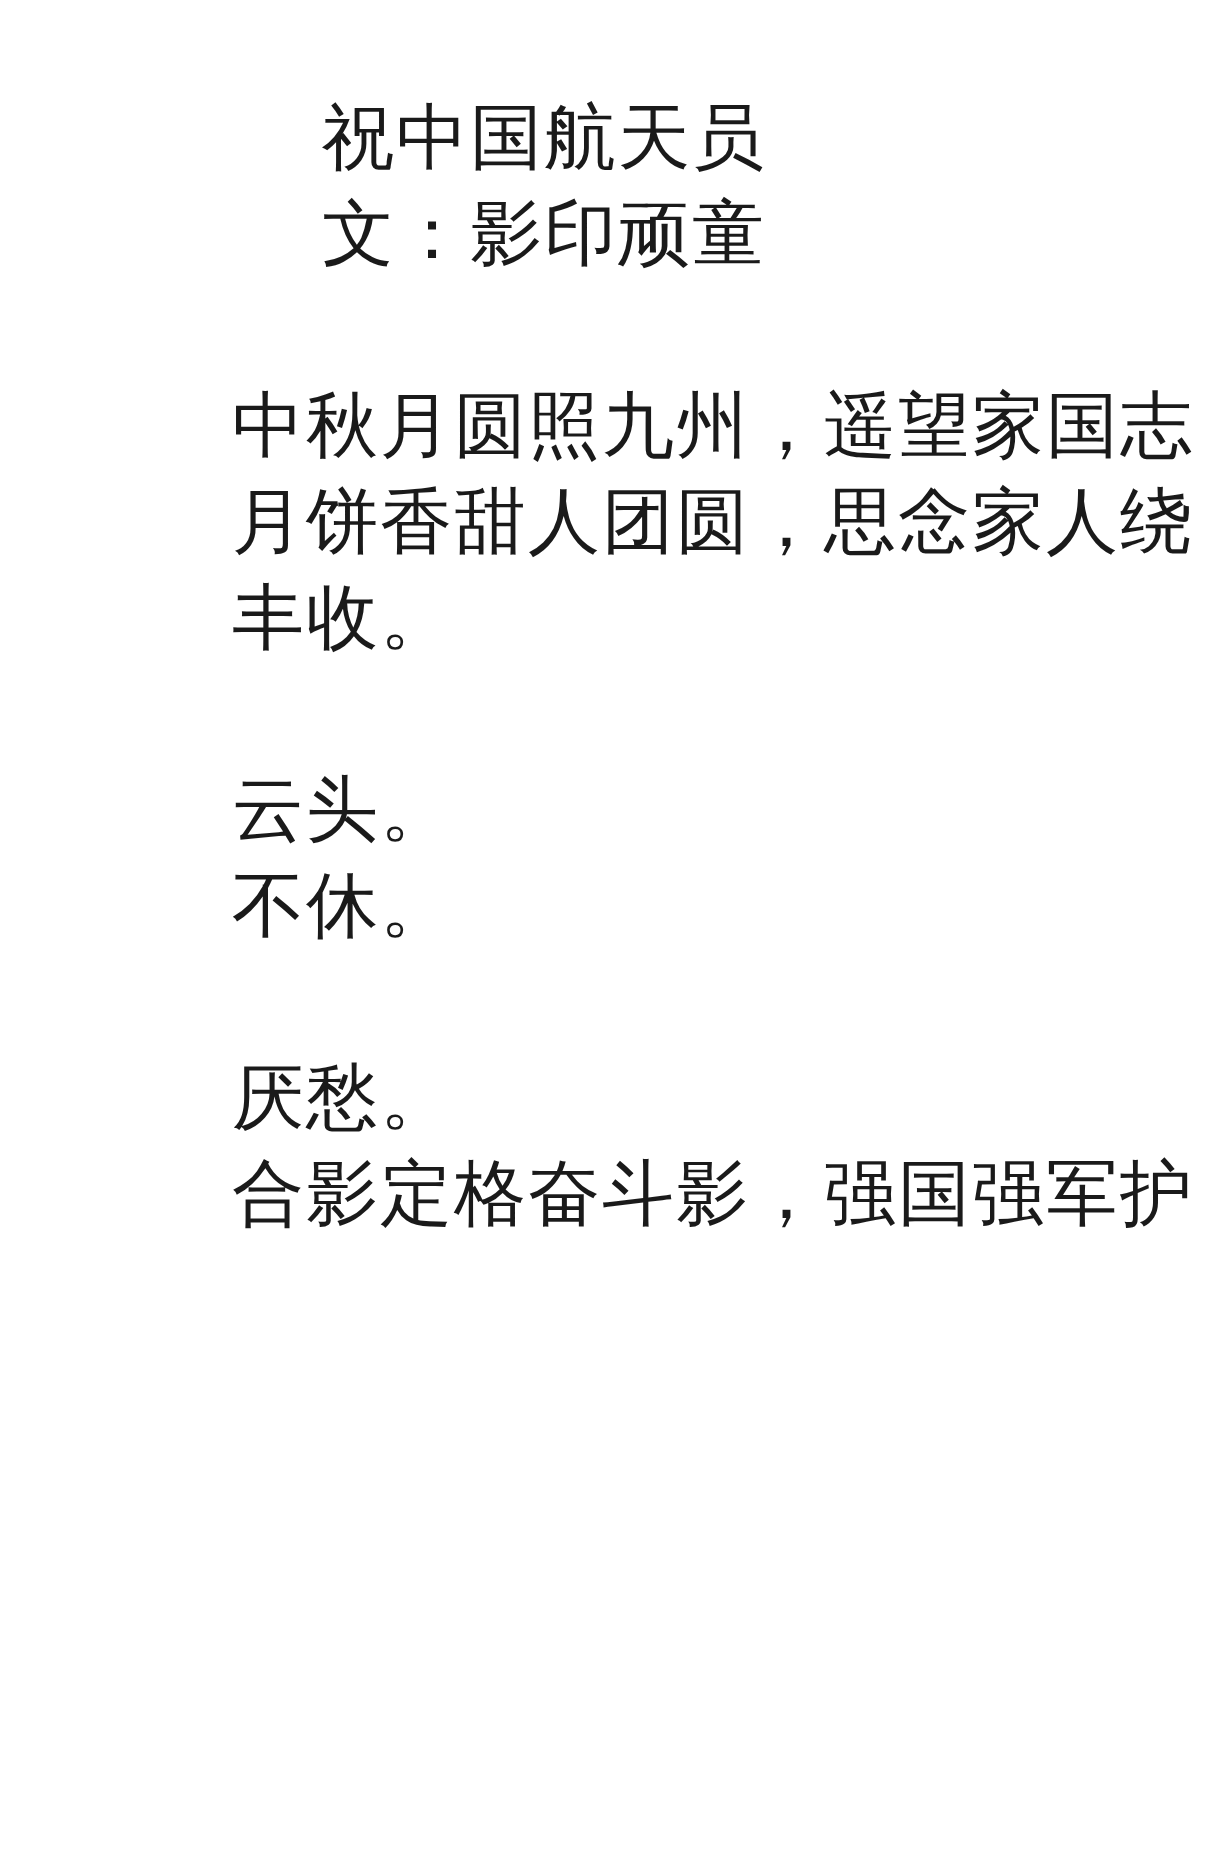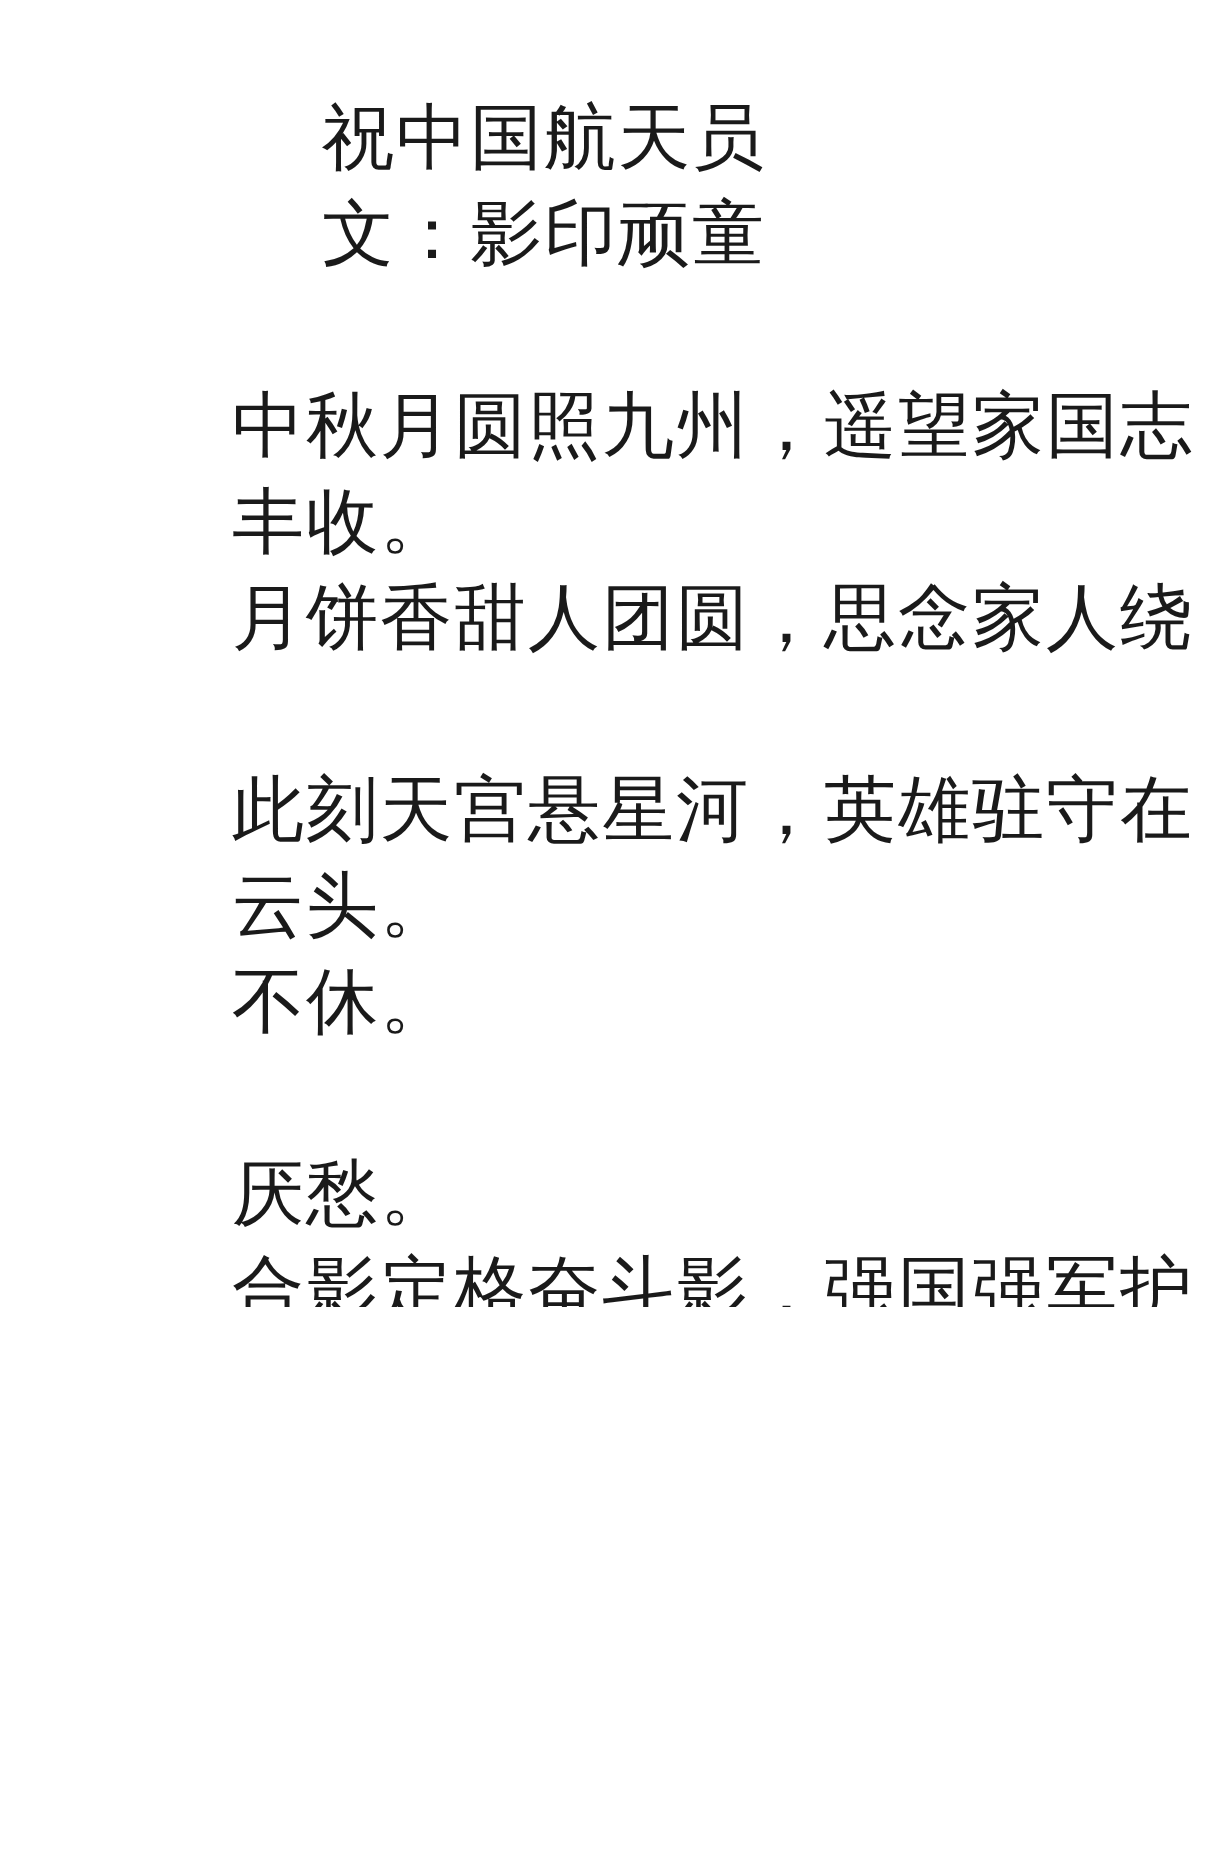--- a/index.html
+++ b/index.html
@@ -44,24 +44,23 @@
 </style>
 </head>
 <body>
 
 <div class="page" style="--bg: #ffffff; --text: #1a1a1a; --divider: #d9d9d9;">
   <div class="poem" id="poem-lines">
       <div class="line indent">祝中国航天员</div>
       <div class="line indent">文：影印顽童</div>
       <div class="line"></div>
       <div class="line">中秋月圆照九州，遥望家国志</div>
+      <div class="line">月饼香甜人团圆，思念家人绕</div>
       <div class="line">丰收。</div>
-      <div class="line">月饼香甜人团圆，思念家人绕</div>
       <div class="line"></div>
-      <div class="line">此刻天宫悬星河，英雄驻守在</div>
       <div class="line">云头。</div>
       <div class="line">不休。</div>
       <div class="line"></div>
       <div class="line">厌愁。</div>
       <div class="line">合影定格奋斗影，强国强军护</div>
       <div class="line"></div>
     </div>
   <div class="divider"></div>
 </div>
 

